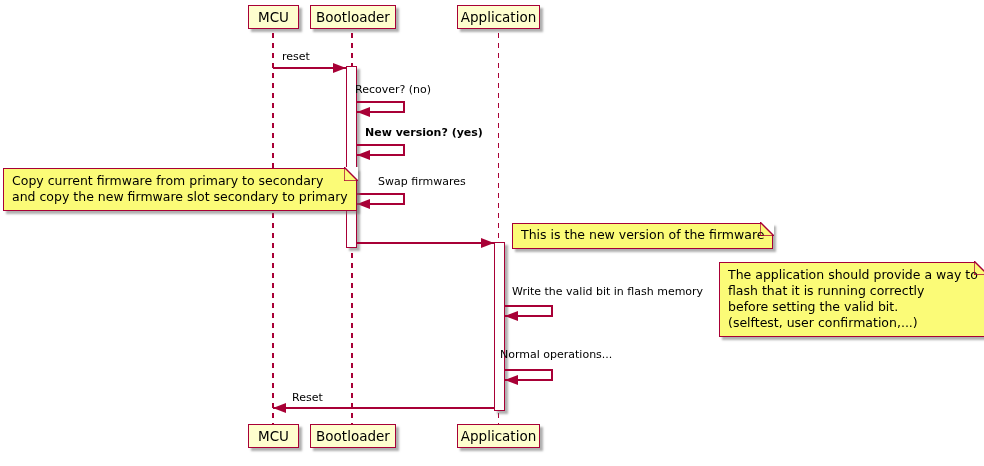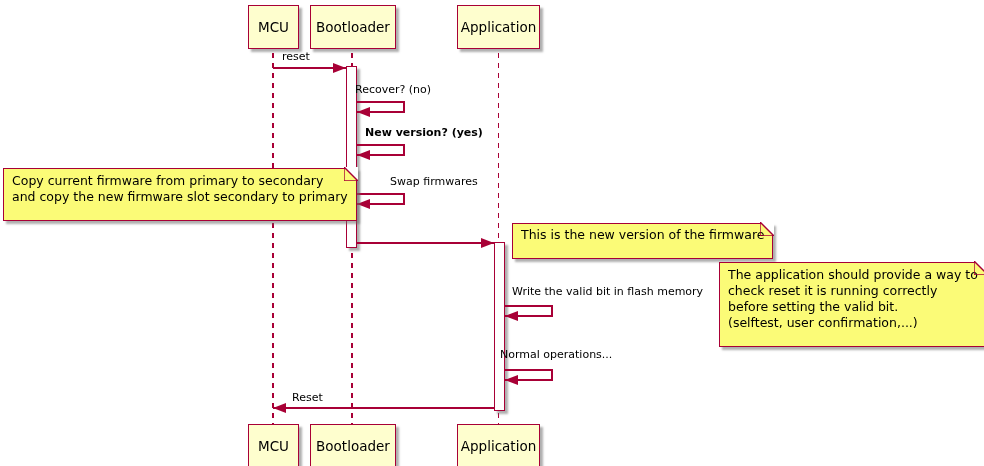--- a/index.html
+++ b/index.html
@@ -7,21 +7,21 @@
   .canvas {
     position:relative; width:984px; height:466px; background:#ffffff;
     font-family:"DejaVu Sans","Liberation Sans",sans-serif; color:#000;
     overflow:hidden;
   }
   .lifeline {
     position:absolute; top:33px; height:391px; width:1.5px;
     background:repeating-linear-gradient(to bottom,#A80036 0px,#A80036 5px,transparent 5px,transparent 10px);
   }
   .participant {
-    position:absolute; height:44px; background:#FEFECE;
+    position:absolute; height:24px; background:#FEFECE;
     border:1.5px solid #A80036; box-shadow:3px 3px 2px rgba(110,110,110,.55);
     display:flex; align-items:center; justify-content:center;
     font-size:13.5px; white-space:nowrap;
   }
   .activation {
     position:absolute; width:11px; background:#ffffff;
     border:1.5px solid #A80036; box-shadow:3px 3px 2px rgba(110,110,110,.55);
   }
   .msg-line { position:absolute; height:2px; background:#A80036; }
   .msg-label { position:absolute; font-size:11px; white-space:nowrap; }
@@ -33,21 +33,21 @@
     position:absolute; width:0; height:0;
     border-right:13px solid #A80036; border-top:5px solid transparent; border-bottom:5px solid transparent;
   }
   .self-loop {
     position:absolute; width:48px; height:12px;
     border:2px solid #A80036; border-left:none;
   }
   .note {
     position:absolute; background:#FBFB77; border:1.5px solid #A80036;
     box-shadow:3px 3px 2px rgba(110,110,110,.55);
-    font-size:12.5px; line-height:16px; padding:4px 8px 15px 8px;
+    font-size:12.5px; line-height:16px; padding:4px 8px 5px 8px;
   }
   .note-line { white-space:nowrap; }
   .fold { position:absolute; top:-2px; right:-2px; width:14px; height:14px; }
 </style>
 </head>
 <body>
 
 <div class="canvas">
 
   <div class="lifeline" style="left:272px;"></div>
@@ -62,21 +62,21 @@
   <div class="arrow-r" style="left:333px; top:63px;"></div>
 
   <div class="msg-label" style="left:355px; top:83px;">Recover? (no)</div>
   <div class="self-loop" style="left:357px; top:101px;"></div>
   <div class="arrow-l" style="left:357px; top:107px;"></div>
 
   <div class="msg-label" style="left:365px; top:126px;font-weight:bold;">New version? (yes)</div>
   <div class="self-loop" style="left:357px; top:144px;"></div>
   <div class="arrow-l" style="left:357px; top:150px;"></div>
 
-  <div class="msg-label" style="left:365px; top:175px;padding-left:25px;">Swap firmwares</div>
+  <div class="msg-label" style="left:353px; top:175px;padding-left:25px;">Swap firmwares</div>
   <div class="self-loop" style="left:357px; top:193px;"></div>
   <div class="arrow-l" style="left:357px; top:199px;"></div>
 
   <div class="msg-line" style="left:357px; top:242px; width:137px;"></div>
   <div class="arrow-r" style="left:481px; top:238px;"></div>
 
   <div class="msg-label" style="left:512px; top:285px;">Write the valid bit in flash memory</div>
   <div class="self-loop" style="left:505px; top:305px;"></div>
   <div class="arrow-l" style="left:505px; top:311px;"></div>
 
@@ -122,21 +122,21 @@
     <div class="note-line">This is the new version of the firmware</div>
     <svg class="fold" viewBox="0 0 14 14">
       <polygon points="0,0 14,0 14,14" fill="#ffffff"></polygon>
       <polyline points="0,0 0,14 14,14" fill="none" stroke="#A80036" stroke-width="1.4"></polyline>
       <line x1="0" y1="0" x2="14" y2="14" stroke="#A80036" stroke-width="1.4"></line>
     </svg>
   </div>
 
   <div class="note" style="left:719px; top:262px; min-height:69px;">
     <div class="note-line">The application should provide a way to</div>
-    <div class="note-line">check reset it is running correctly</div>
+    <div class="note-line">flash that it is running correctly</div>
     <div class="note-line">before setting the valid bit.</div>
     <div class="note-line">(selftest, user confirmation,...)</div>
     <svg class="fold" viewBox="0 0 14 14">
       <polygon points="0,0 14,0 14,14" fill="#ffffff"></polygon>
       <polyline points="0,0 0,14 14,14" fill="none" stroke="#A80036" stroke-width="1.4"></polyline>
       <line x1="0" y1="0" x2="14" y2="14" stroke="#A80036" stroke-width="1.4"></line>
     </svg>
   </div>
 
 </div>

